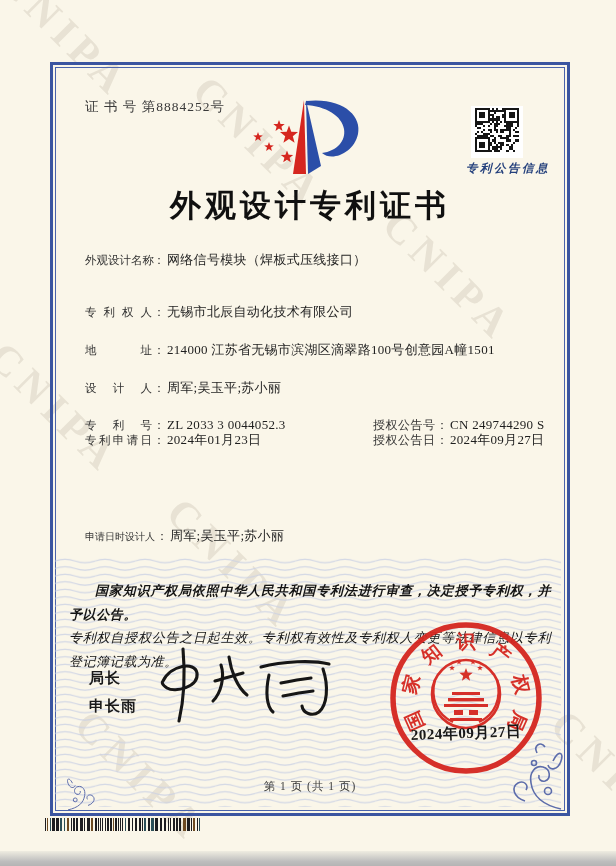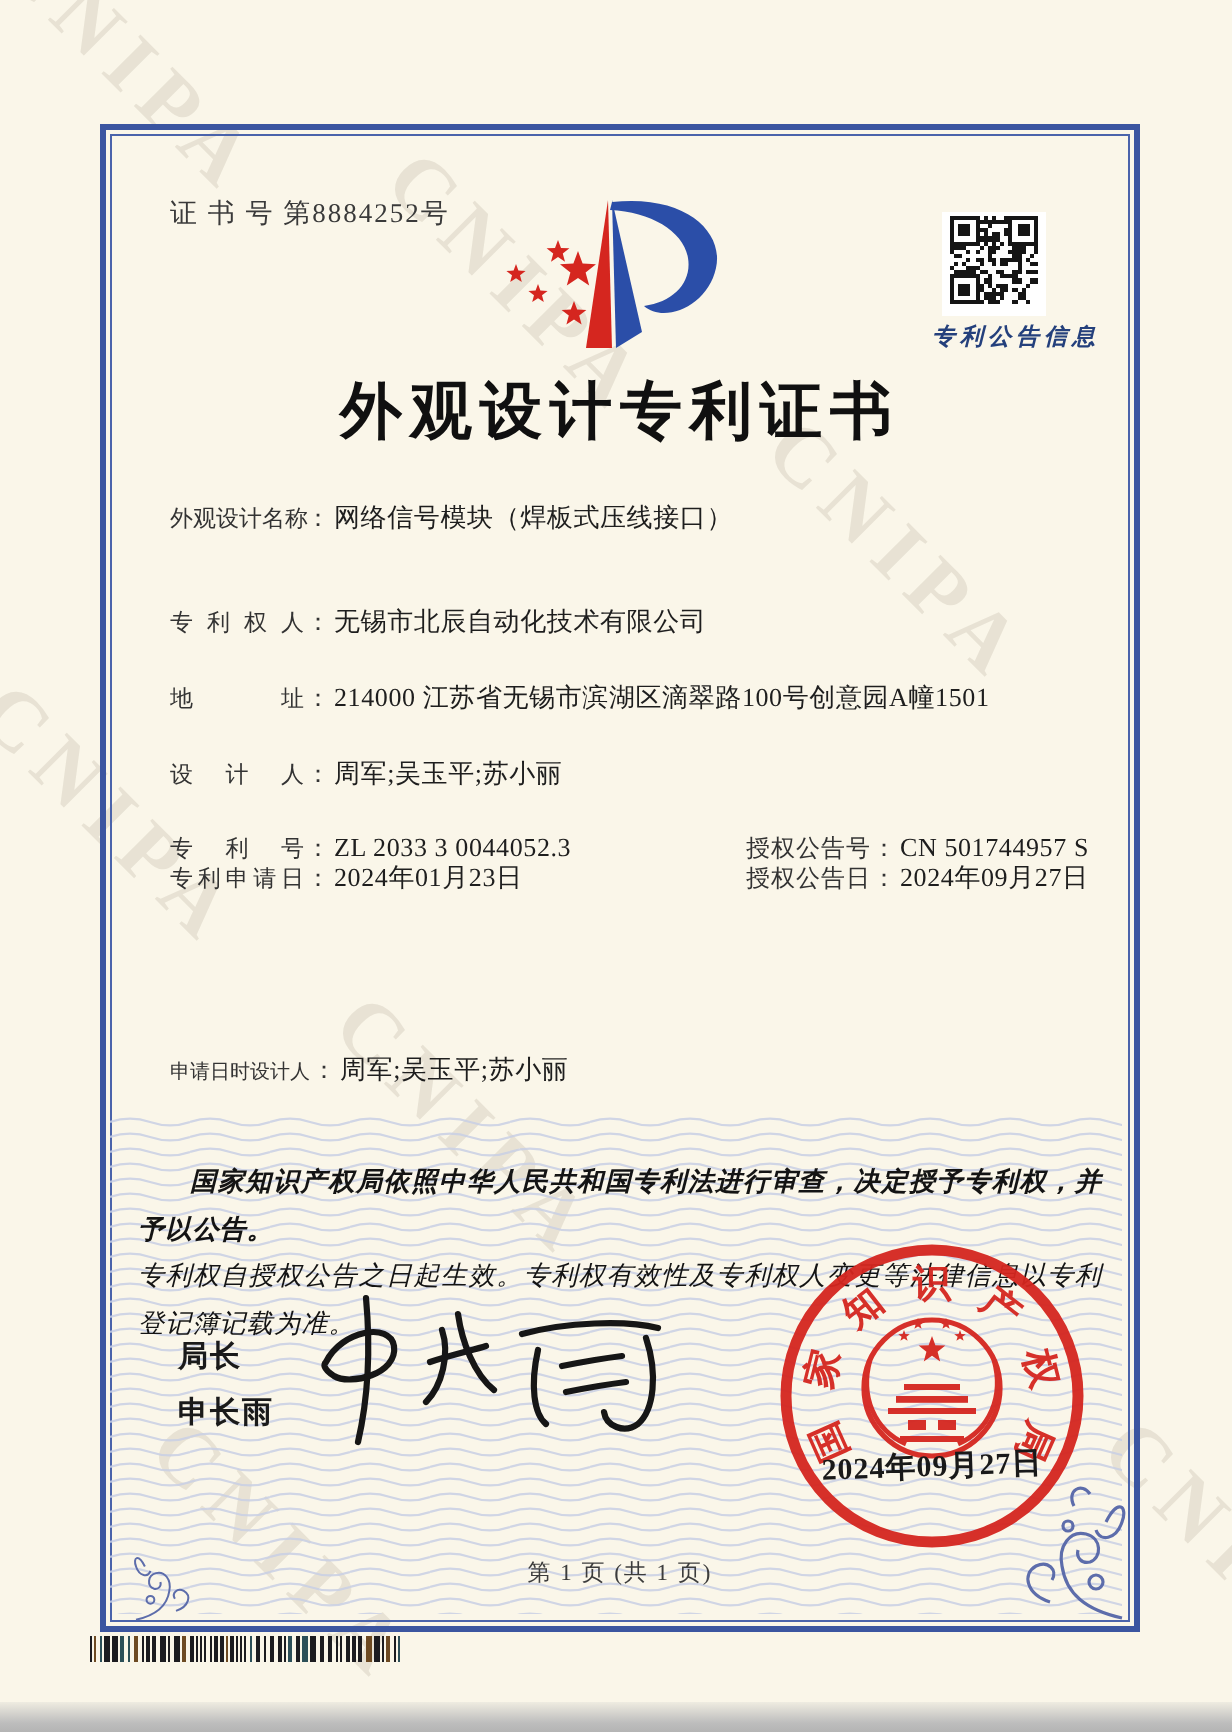--- a/index.html
+++ b/index.html
@@ -585,21 +585,21 @@
     <span class="f-label">地址</span><span class="f-colon">：</span><span class="f-value">214000 江苏省无锡市滨湖区滴翠路100号创意园A幢1501</span>
   </div>
 
   <div class="field-row" style="top:313px">
     <span class="f-label">设计人</span><span class="f-colon">：</span><span class="f-value">周军;吴玉平;苏小丽</span>
   </div>
 
   <div class="field-row" style="top:350px;width:470px">
     <span class="f-label">专利号</span><span class="f-colon">：</span><span class="f-value">ZL 2033 3 0044052.3</span>
     <span class="col-right">
-      <span class="f-label">授权公告号</span><span class="f-colon">：</span><span class="f-value">CN 501744957 S</span>
+      <span class="f-label">授权公告号</span><span class="f-colon">：</span><span class="f-value">CN 249744290 S</span>
     </span>
   </div>
 
   <div class="field-row" style="top:365px;width:470px">
     <span class="f-label">专利申请日</span><span class="f-colon">：</span><span class="f-value">2024年01月23日</span>
     <span class="col-right">
       <span class="f-label">授权公告日</span><span class="f-colon">：</span><span class="f-value">2024年09月27日</span>
     </span>
   </div>
 

